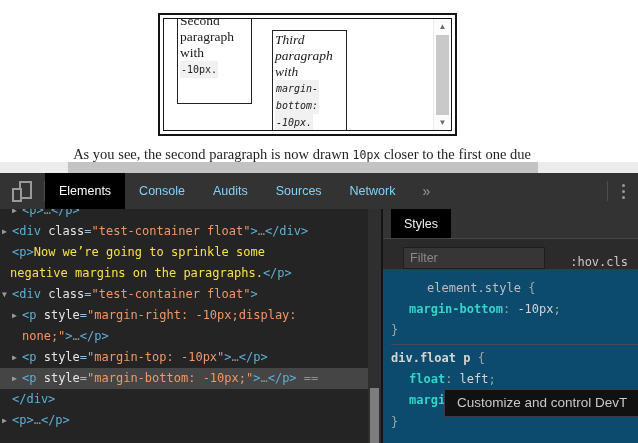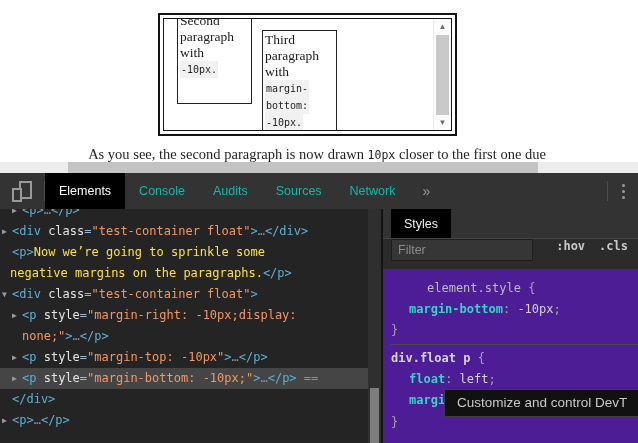--- a/index.html
+++ b/index.html
@@ -11,47 +11,47 @@
   .page { position:absolute; left:0; top:0; width:638px; height:161px; background:#fff; }
   .test-container { position:absolute; left:158px; top:13px; width:299px; height:123px;
                     border:2px solid #141414; padding:3px; background:#fff; }
   .tc-inner { border:1px solid #141414; width:100%; height:100%; position:relative; overflow:hidden; background:#fff; }
   .pbox { position:absolute; border:1px solid #222; background:#fff; padding:1px 2px;
           font-family:"Liberation Serif", serif; font-size:13.5px; line-height:16px; color:#1a1a1a; }
   .pbox .pline { white-space:nowrap; }
   .pcode { font-family:"DejaVu Sans Mono", monospace; font-size:10px; line-height:17px;
            background:#f1f1f1; color:#222; display:inline-block; padding:0 1px; }
   #pbox-second { left:13px; top:-8px; width:75px; height:93px; }
-  #pbox-third  { left:98px; top:11px; width:75px; height:140px; }
+  #pbox-third  { left:108px; top:11px; width:75px; height:140px;font-style:italic; }
 
   .tc-scrollbar { position:absolute; right:0; top:0; bottom:0; width:18px; background:#fbfbfb;
                   border-left:1px solid #ececec; }
   .tc-arrow { position:absolute; left:0; width:100%; height:15px; text-align:center;
               font-size:8px; line-height:15px; color:#6b6b6b; }
   .tc-arrow.up { top:0; } .tc-arrow.down { bottom:0; }
   .tc-thumb { position:absolute; left:2px; right:2px; top:16px; height:80px; background:#c9c9c9; }
 
-  .caption { position:absolute; left:15px; top:146px; width:604px; text-align:center;
+  .caption { position:absolute; left:0; top:146px; width:604px; text-align:center;
              font-family:"Liberation Serif", serif; font-size:14.5px; color:#1f1f1f; white-space:nowrap; }
   .caption .ccode { font-family:"DejaVu Sans Mono", monospace; font-size:11.5px; }
 
   .hscroll { position:absolute; left:0; top:162px; width:638px; height:11px; background:#ececec; }
   .hthumb { position:absolute; left:68px; top:0; width:470px; height:11px; background:#c3c3c3; }
 
   
   .devtools { position:absolute; left:0; top:173px; width:638px; height:270px; background:#242424; }
 
   .dt-toolbar { position:relative; height:36px; background:#333; display:flex; align-items:stretch; }
   .device-btn { width:44px; display:flex; align-items:center; justify-content:center; position:relative; }
   .device-ico { position:relative; width:22px; height:22px; }
   .device-ico .tablet { position:absolute; right:1px; top:1px; width:13px; height:18px; border:2px solid #9a9a9a; }
   .device-ico .phone  { position:absolute; left:1px; bottom:0; width:10px; height:14px; border:2px solid #9a9a9a; background:#333; }
   .tb-sep { width:1px; height:20px; background:#4d4d4d; align-self:center; }
   .dt-tabs { display:flex; align-items:stretch; }
-  .dt-tab { padding:0 14px; display:flex; align-items:center; font-size:12.5px; color:#14b8a6; cursor:default; }
+  .dt-tab { padding:0 14px; display:flex; align-items:center; font-size:12.5px; color:#7dd3fc; cursor:default; }
   .dt-tab.active { background:#000; color:#fff; }
   .more-tabs { display:flex; align-items:center; padding:0 13px; color:#9a9a9a; font-size:14px; }
   .tb-right { margin-left:auto; display:flex; align-items:center; }
   .menu-dots { width:30px; height:36px; display:flex; flex-direction:column; align-items:center; justify-content:center; gap:3px; }
   .menu-dots i { width:3px; height:3px; border-radius:50%; background:#9a9a9a; }
 
   .dt-body { display:flex; height:234px; }
 
   
   .elements-panel { width:368px; position:relative; overflow:hidden; background:#242424;
@@ -67,31 +67,31 @@
   .sg-text { color:#fde047; }
   .sg-dots { color:#8f8f8f; }
   .sg-eq   { color:#8f8f8f; }
 
   .el-scroll { width:13px; background:#2f2f2f; position:relative; }
   .el-thumb { position:absolute; left:2px; right:2px; bottom:0; height:55px; background:#7d7d7d; }
 
   .panel-divider { width:2px; background:#141414; }
 
   
-  .styles-panel { flex:1; display:flex; flex-direction:column; background:#4c1d95; min-width:0; }
+  .styles-panel { flex:1; display:flex; flex-direction:column; background:#0c4a6e; min-width:0; }
   .styles-tabbar { height:30px; background:#333; border-bottom:1px solid #454545; display:flex; align-items:stretch; }
   .styles-tab { margin-left:8px; padding:0 13px; display:flex; align-items:center;
                 background:#000; color:#f0f0f0; font-size:12.5px; }
   .filter-bar { height:31px; background:#2b2b2b; border-bottom:1px solid #3a3a3a;
-                display:flex; align-items:flex-start; padding:0 10px 0 8px; }
+                display:flex; align-items:flex-end; padding:0 10px 0 20px; }
   .filter-input { width:142px; height:22px; background:#363636; border:1px solid #1e1e1e;
                   color:#ccc; font-size:12.5px; padding:0 6px; outline:none; }
   .filter-input::placeholder { color:#8a8a8a; }
-  .toggle-btns { margin-left:auto; display:flex; gap:14px;
-                 font-family:"DejaVu Sans Mono", monospace; font-size:12px; font-weight:bold; color:#c9c9c9; }
+  .toggle-btns { margin-left:auto; display:flex; gap:0;
+                 font-family:"DejaVu Sans Mono", monospace; font-size:12px; font-weight:normal; color:#c9c9c9; }
   .styles-content { flex:1; padding:8px 0 0 8px; overflow:hidden;
                     font-family:"DejaVu Sans Mono", monospace; font-size:12px; line-height:21px; }
   .rule + .rule { border-top:1px solid #4a4a4a; margin-top:3px; padding-top:3px; }
   .sel-dim { color:#bdbdbd;margin-left:36px; }
   .sel-norm { color:#d5d5d5; font-weight:bold; }
   .brace { color:#a5a5a5; }
   .prop-line { padding-left:18px; white-space:nowrap; }
   .prop-name { color:#35d4c7; font-weight:bold; }
   .prop-val { color:#d5d5d5; }
   .prop-punc { color:#a5a5a5; }

